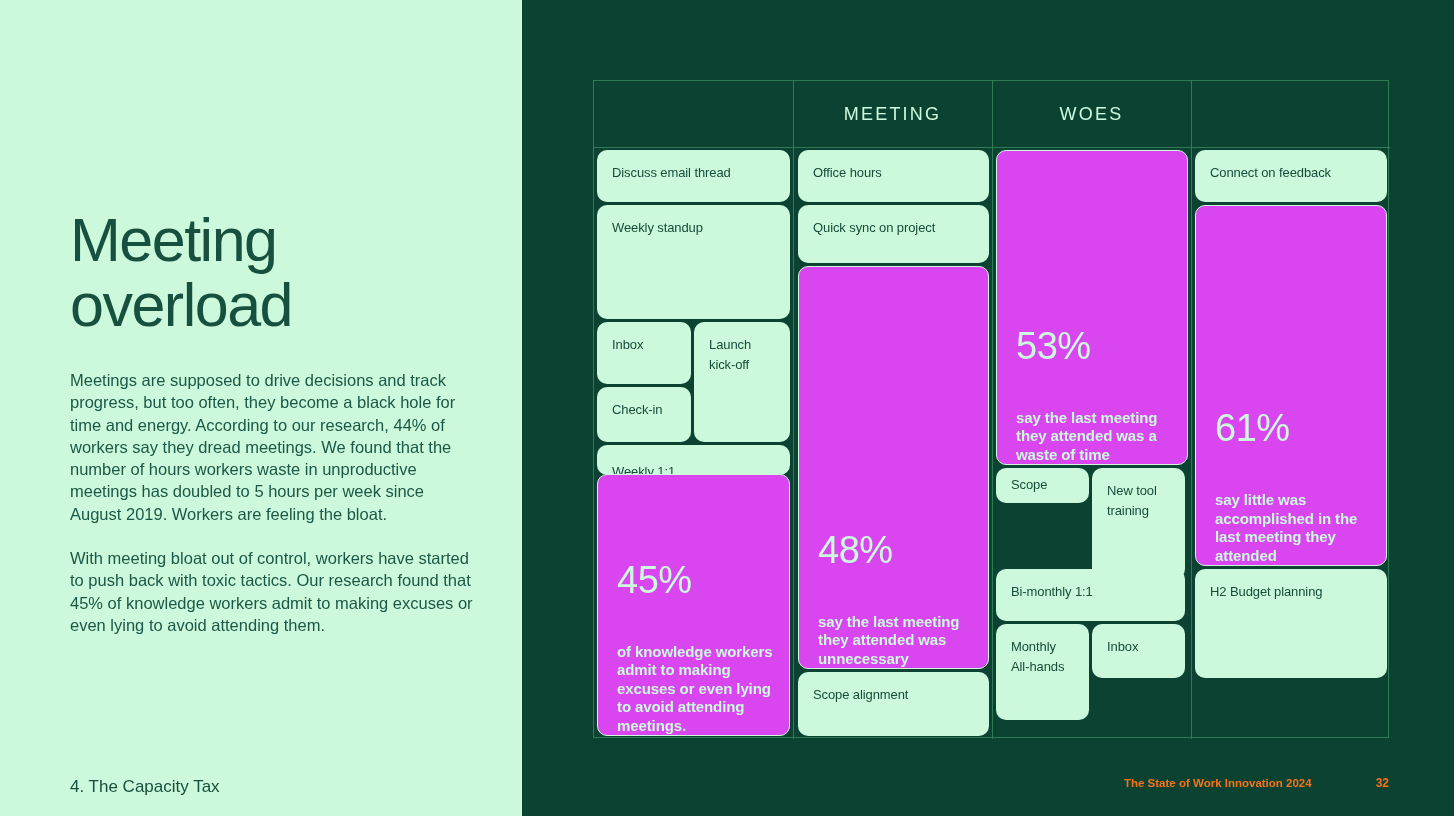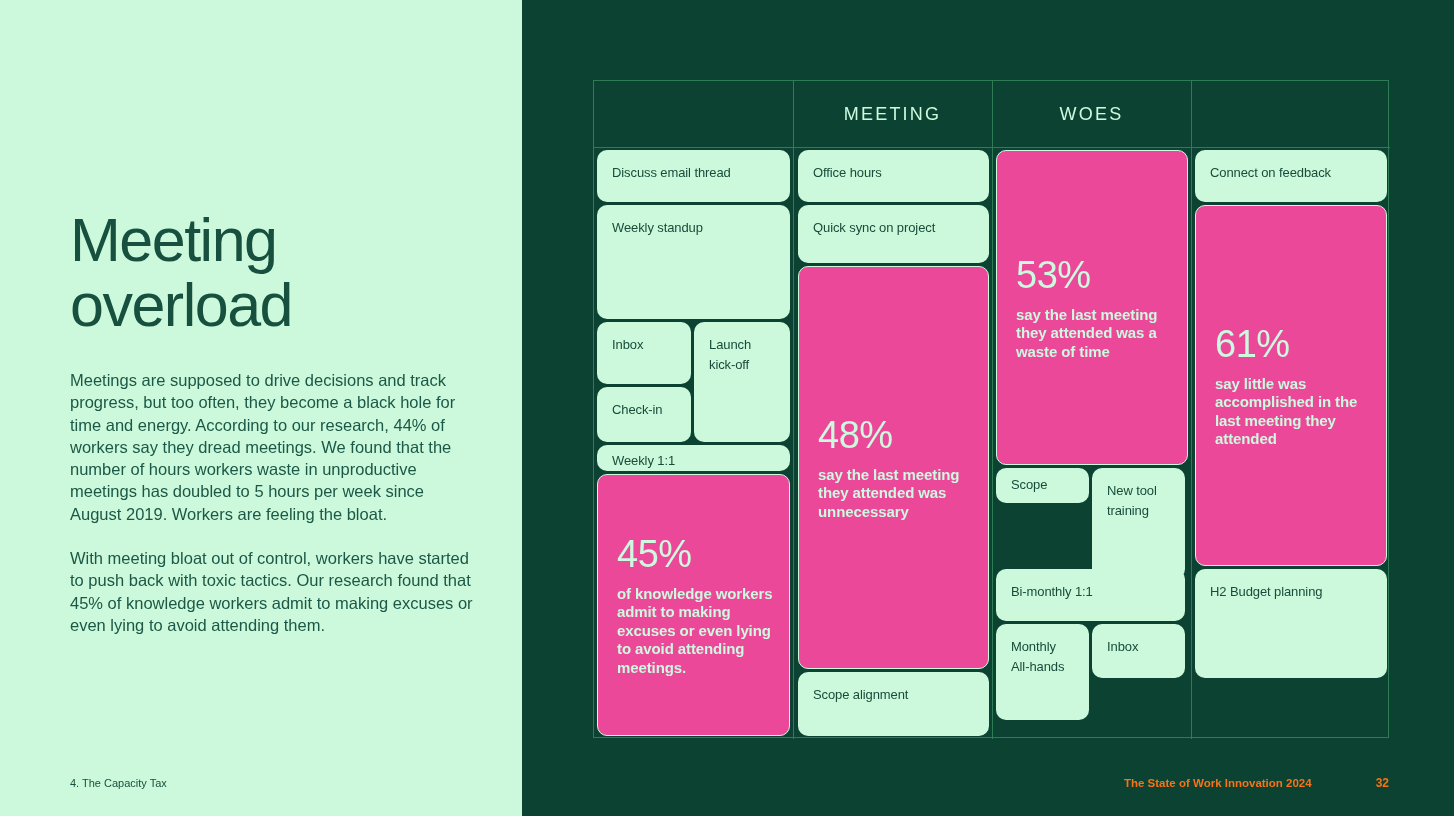--- a/index.html
+++ b/index.html
@@ -21,21 +21,21 @@
     letter-spacing: -1.5px; color: #17503E;
   }
   .intro-copy {
     position: absolute; left: 70px; top: 369px; width: 404px;
     font-size: 16.5px; line-height: 22.3px; font-weight: 400;
     color: #1C5847;
   }
   .intro-copy p + p { margin-top: 22px; }
   .footer-left {
     position: absolute; left: 70px; top: 777px;
-    font-size: 11px; font-weight: 500; color: #17503E;
+    font-size: 17px; font-weight: 500; color: #17503E;
   }
 
   
   .right-panel {
     position: absolute; left: 522px; top: 0; width: 932px; height: 816px;
     background: #0B4232;
   }
   .footer-right {
     position: absolute; top: 776px; left: 0; width: 1389px;
     display: flex; justify-content: flex-end; align-items: baseline; gap: 64px;
@@ -55,28 +55,28 @@
     position: absolute; top: 0; height: 66px; width: 199px;
     display: flex; align-items: center; justify-content: center;
     color: #CDFADF; font-size: 18px; font-weight: 500; letter-spacing: 2.2px;
   }
 
   .card {
     position: absolute; background: #CCF9DB; border-radius: 10px;
     padding: 13px 15px; font-size: 13px; line-height: 19.5px;
     color: #174C3B; letter-spacing: -0.1px;
   }
-  .card.slim  { padding-top: 6px; }
+  .card.slim  { padding-top: 17px; }
   .card.slim2 { padding-top: 7px; }
 
   .stat-card {
-    position: absolute; background: #ec4899;
+    position: absolute; background: #d946ef;
     border: 1.5px solid #CDFADF; border-radius: 10px;
-    display: flex; flex-direction: column; justify-content: center;
-    padding: 0 16px 0 19px; color: #CDFADF;
+    display: flex; flex-direction: column; justify-content: flex-end;
+    padding: 0 16px 0 19px; color: #CDFADF; gap: 32px;
   }
   .stat-value {
     font-size: 38px; font-weight: 500; letter-spacing: -0.5px;
     margin-bottom: 9px;
   }
   .stat-caption {
     font-size: 15px; line-height: 18.5px; font-weight: 700; letter-spacing: -0.1px;
   }
 </style>
 </head>

